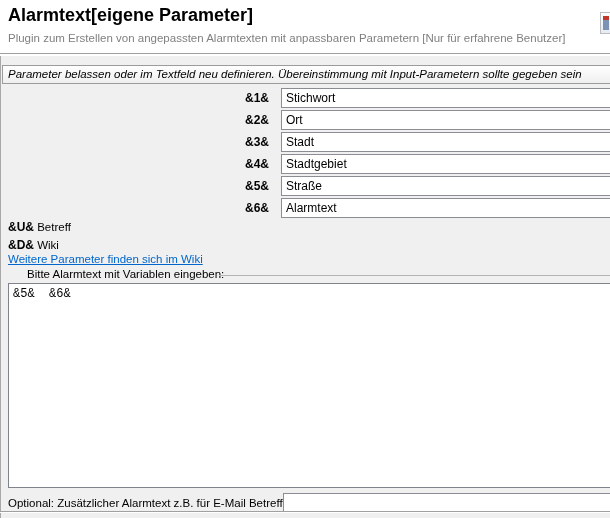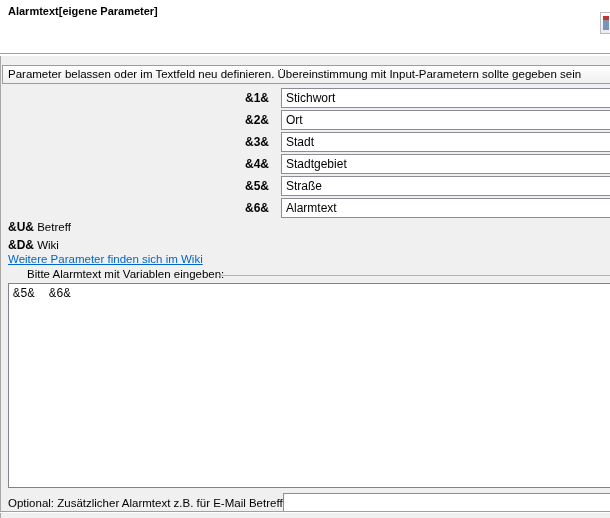--- a/index.html
+++ b/index.html
@@ -3,42 +3,42 @@
 <meta charset="utf-8">
 <style>
   * { margin:0; padding:0; box-sizing:border-box; }
   html,body {
     width:610px; height:518px; overflow:hidden;
     background:#ffffff; color:#000;
     font-family:"Liberation Sans", sans-serif; font-size:11.5px;
   }
   .page { position:relative; width:610px; height:518px; background:#ffffff; }
 
-  .title    { position:absolute; left:8px; top:5px; font-size:11px; font-weight:bold; letter-spacing:0; }
+  .title    { position:absolute; left:8px; top:5px; font-size:18px; font-weight:bold; letter-spacing:0; }
   .subtitle { position:absolute; left:8px; top:32px; color:#808080; white-space:nowrap; }
 
   .icon-btn { position:absolute; left:600px; top:12px; width:14px; height:22px;
               border:1px solid #b9bdc2; background:linear-gradient(#fdfefe,#e7ebf0); }
   .icon-glyph { position:absolute; left:2px; top:3px; width:6px; height:14px;
               background:linear-gradient(#c0392b 0 30%, #7b93b5 30% 100%); }
 
   .divider { position:absolute; left:0; width:610px; height:2px;
              border-top:1px solid #a0a0a0; border-bottom:1px solid #ffffff; }
   .divider.top { top:53px; }
   .divider.bottom { top:511px; }
 
   .panel { position:absolute; left:0; top:56px; width:610px; height:455px;
            background:#f0f0f0; border-left:1px solid #a8a8a8; }
   .footer-strip { position:absolute; left:0; top:513px; width:610px; height:5px;
            background:#f0f0f0; border-left:1px solid #a8a8a8; }
 
   .instruction { position:absolute; left:1px; top:9px; width:609px; height:19px;
            border:1px solid #9c9c9c; border-right:none;
            background:linear-gradient(#ffffff,#efefef);
-           line-height:17px; padding-left:5px; white-space:nowrap; }
+           line-height:17px; padding-left:5px; white-space:nowrap;font-style:italic; }
 
   .param-row { position:absolute; left:0; width:614px; height:20px; }
   .param-key { position:absolute; left:0; top:0; width:268px; height:20px;
            text-align:right; font-weight:bold; font-size:12px; line-height:20px; }
   .param-input { position:absolute; left:280px; top:0; width:334px; height:20px;
            border:1px solid #8a8e94; background:#ffffff;
            font-family:"Liberation Sans", sans-serif; font-size:12px; padding:1px 4px; outline:none; }
 
   .static-param { position:absolute; left:7px; height:14px; white-space:nowrap; }
   .static-key   { font-weight:bold; font-size:12px; }
@@ -57,20 +57,21 @@
   .optional-input { position:absolute; left:282px; top:437px; width:332px; height:20px;
            border:1px solid #8a8e94; background:#ffffff;
            font-family:"Liberation Sans", sans-serif; font-size:12px; padding:1px 4px; outline:none; }
 </style>
 </head>
 <body>
 
 <div class="page">
 
   <div class="title">Alarmtext[eigene Parameter]</div>
+  <div class="subtitle">Plugin zum Erstellen von angepassten Alarmtexten mit anpassbaren Parametern [Nur für erfahrene Benutzer]</div>
 
   <div class="icon-btn">
     <div class="icon-glyph"></div>
   </div>
 
   <div class="divider top"></div>
 
   <div class="panel">
 
     <div class="instruction">Parameter belassen oder im Textfeld neu definieren. Übereinstimmung mit Input-Parametern sollte gegeben sein</div>

